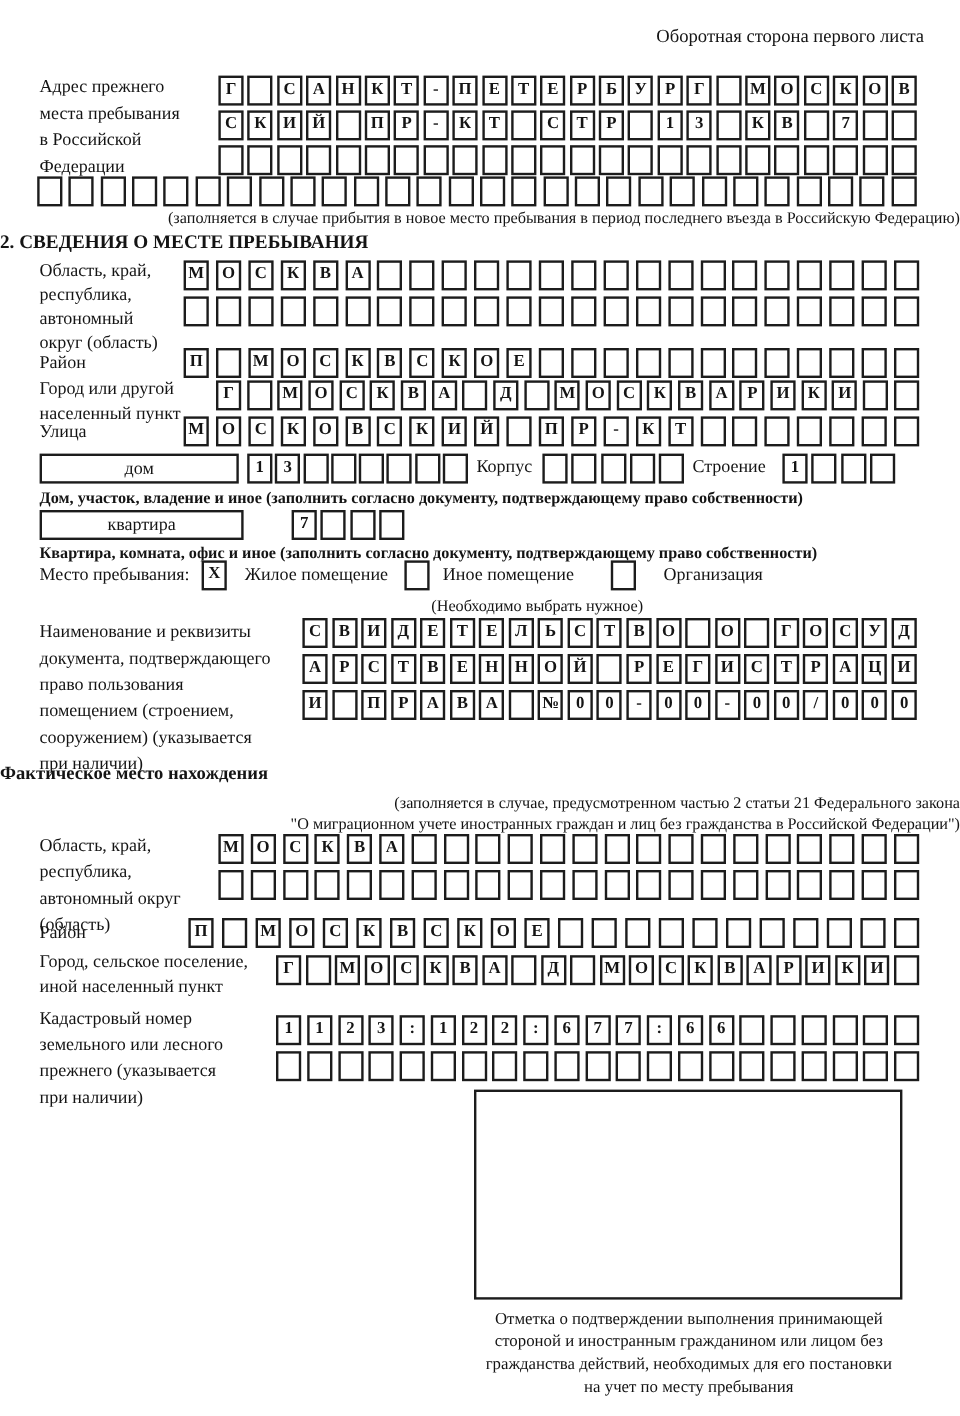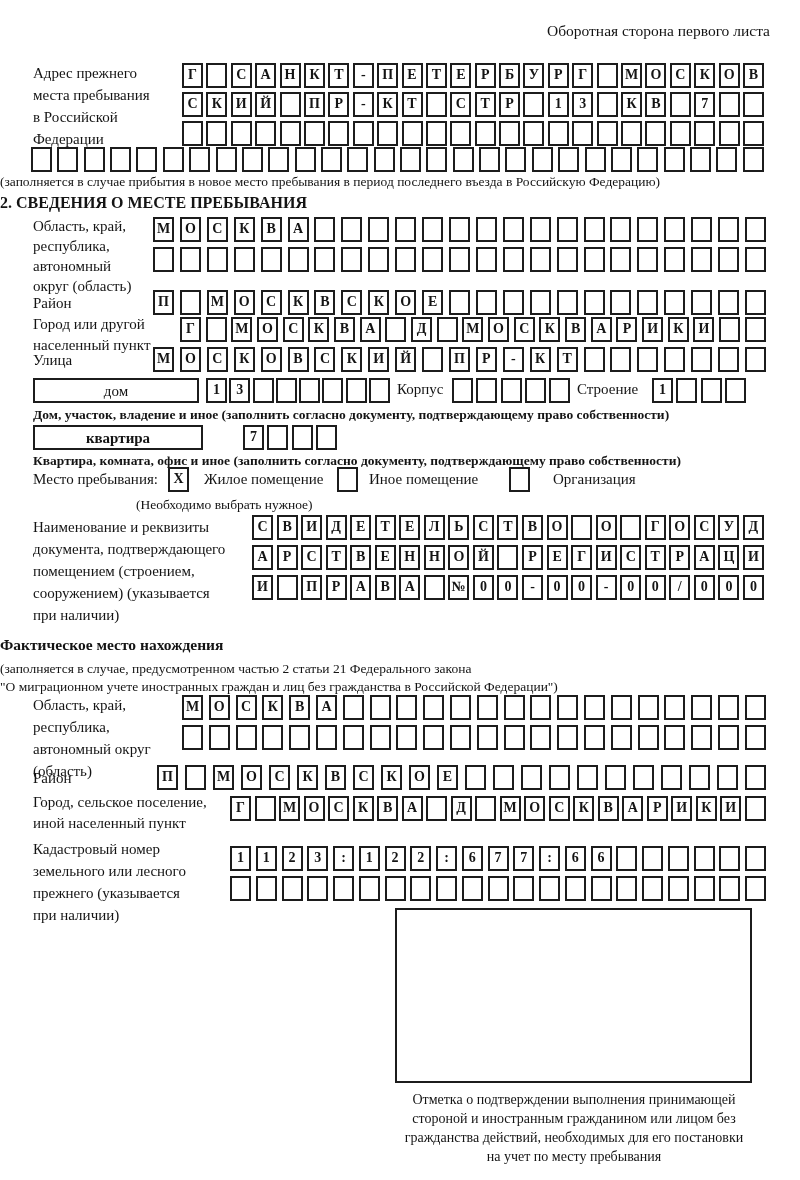--- a/index.html
+++ b/index.html
@@ -6,21 +6,21 @@
   .page{position:relative;width:800px;height:1180px;background:#fff;overflow:hidden;
         font-family:"Liberation Serif",serif;color:#141414;}
   .abs{position:absolute;}
   .cells{position:absolute;display:flex;justify-content:space-between;}
   .cell{flex:none;box-sizing:border-box;width:21px;height:25px;border:2px solid #1c1c1c;
         background:#fff;text-align:center;font-size:14px;line-height:20px;font-weight:bold;
         font-family:"Liberation Serif",serif;}
   .lblset span{display:block;font-size:15px;line-height:22px;white-space:nowrap;}
   .lbl{position:absolute;font-size:15px;white-space:nowrap;}
   .cap{position:absolute;font-size:13.5px;white-space:nowrap;font-weight:bold;}
-  .capc{position:absolute;font-size:13.5px;text-align:left;}
+  .capc{position:absolute;font-size:13.5px;text-align:right;}
   .ttl{position:absolute;left:0;width:100%;text-align:left;font-weight:bold;font-size:16px;}
   .wbox{position:absolute;box-sizing:border-box;border:2px solid #1c1c1c;background:#fff;
         text-align:center;font-size:15px;line-height:22px;}
   .bigbox{position:absolute;box-sizing:border-box;border:2px solid #1c1c1c;background:#fff;}
   .mnote div{font-size:14px;line-height:19px;text-align:center;}
 </style>
 </head>
 <body>
 
 <div class="page">
@@ -307,21 +307,21 @@
     </div>
   <div class="lbl" style="left:577px;top:381px;">Строение</div>
   <div class="cells" style="left:652px;top:378px;width:94px;">
       <span class="cell">1</span>
       <span class="cell"></span>
       <span class="cell"></span>
       <span class="cell"></span>
     </div>
   <div class="cap" style="left:33px;top:407px;">Дом, участок, владение и иное (заполнить согласно документу, подтверждающему право собственности)</div>
 
-  <div class="wbox" style="left:33px;top:425px;width:170px;height:25px;font-weight:bold;">квартира</div>
+  <div class="wbox" style="left:33px;top:425px;width:170px;height:25px;">квартира</div>
   <div class="cells" style="left:243px;top:425px;width:94px;">
       <span class="cell">7</span>
       <span class="cell"></span>
       <span class="cell"></span>
       <span class="cell"></span>
     </div>
   <div class="cap" style="left:33px;top:453px;">Квартира, комната, офис и иное (заполнить согласно документу, подтверждающему право собственности)</div>
 
   <div class="lbl" style="left:33px;top:471px;">Место пребывания:</div>
   <div class="cells" style="left:168px;top:467px;width:21px;">
@@ -334,20 +334,21 @@
   <div class="lbl" style="left:369px;top:471px;">Иное помещение</div>
   <div class="cells" style="left:509px;top:467px;width:21px;">
       <span class="cell"></span>
     </div>
   <div class="lbl" style="left:553px;top:471px;">Организация</div>
   <div class="capc" style="left:136px;top:497px;width:400px;">(Необходимо выбрать нужное)</div>
 
   <div class="abs lblset" style="left:33px;top:516px;">
     <span>Наименование и реквизиты</span>
     <span>документа, подтверждающего</span>
+    <span>право пользования</span>
     <span>помещением (строением,</span>
     <span>сооружением) (указывается</span>
     <span>при наличии)</span>
   </div>
   <div class="cells" style="left:252px;top:515px;width:512px;">
       <span class="cell">С</span>
       <span class="cell">В</span>
       <span class="cell">И</span>
       <span class="cell">Д</span>
       <span class="cell">Е</span>

